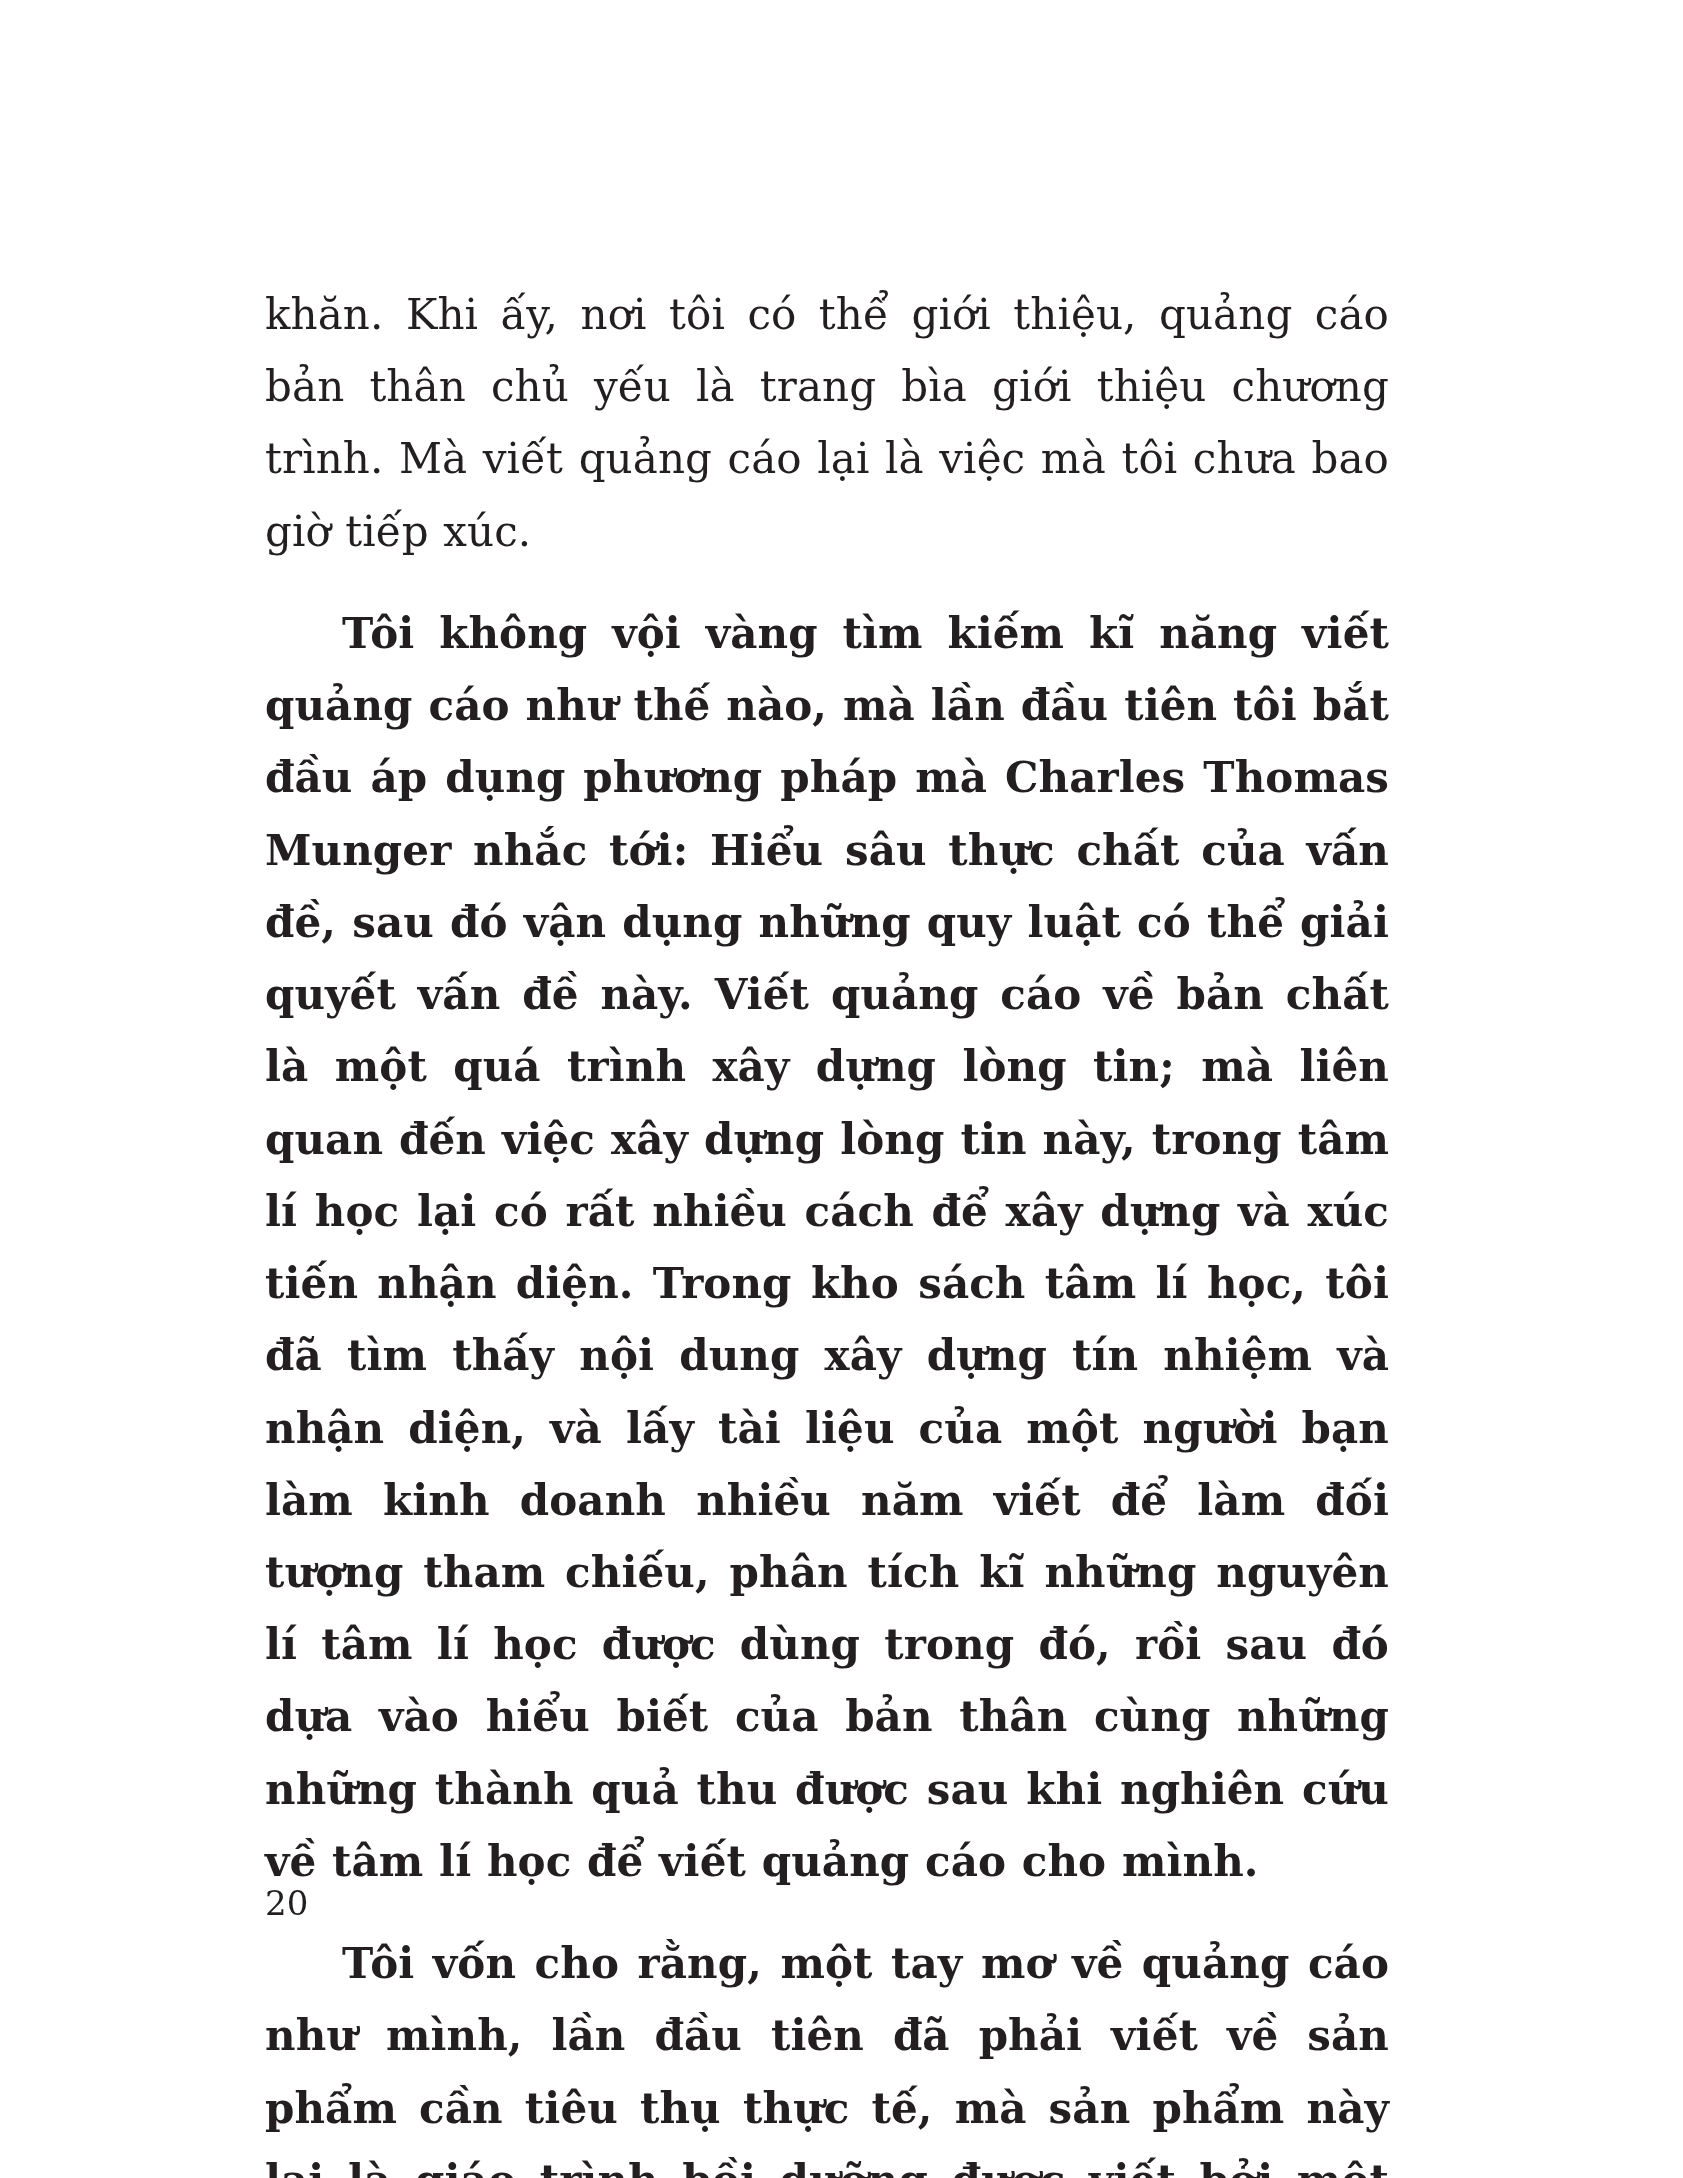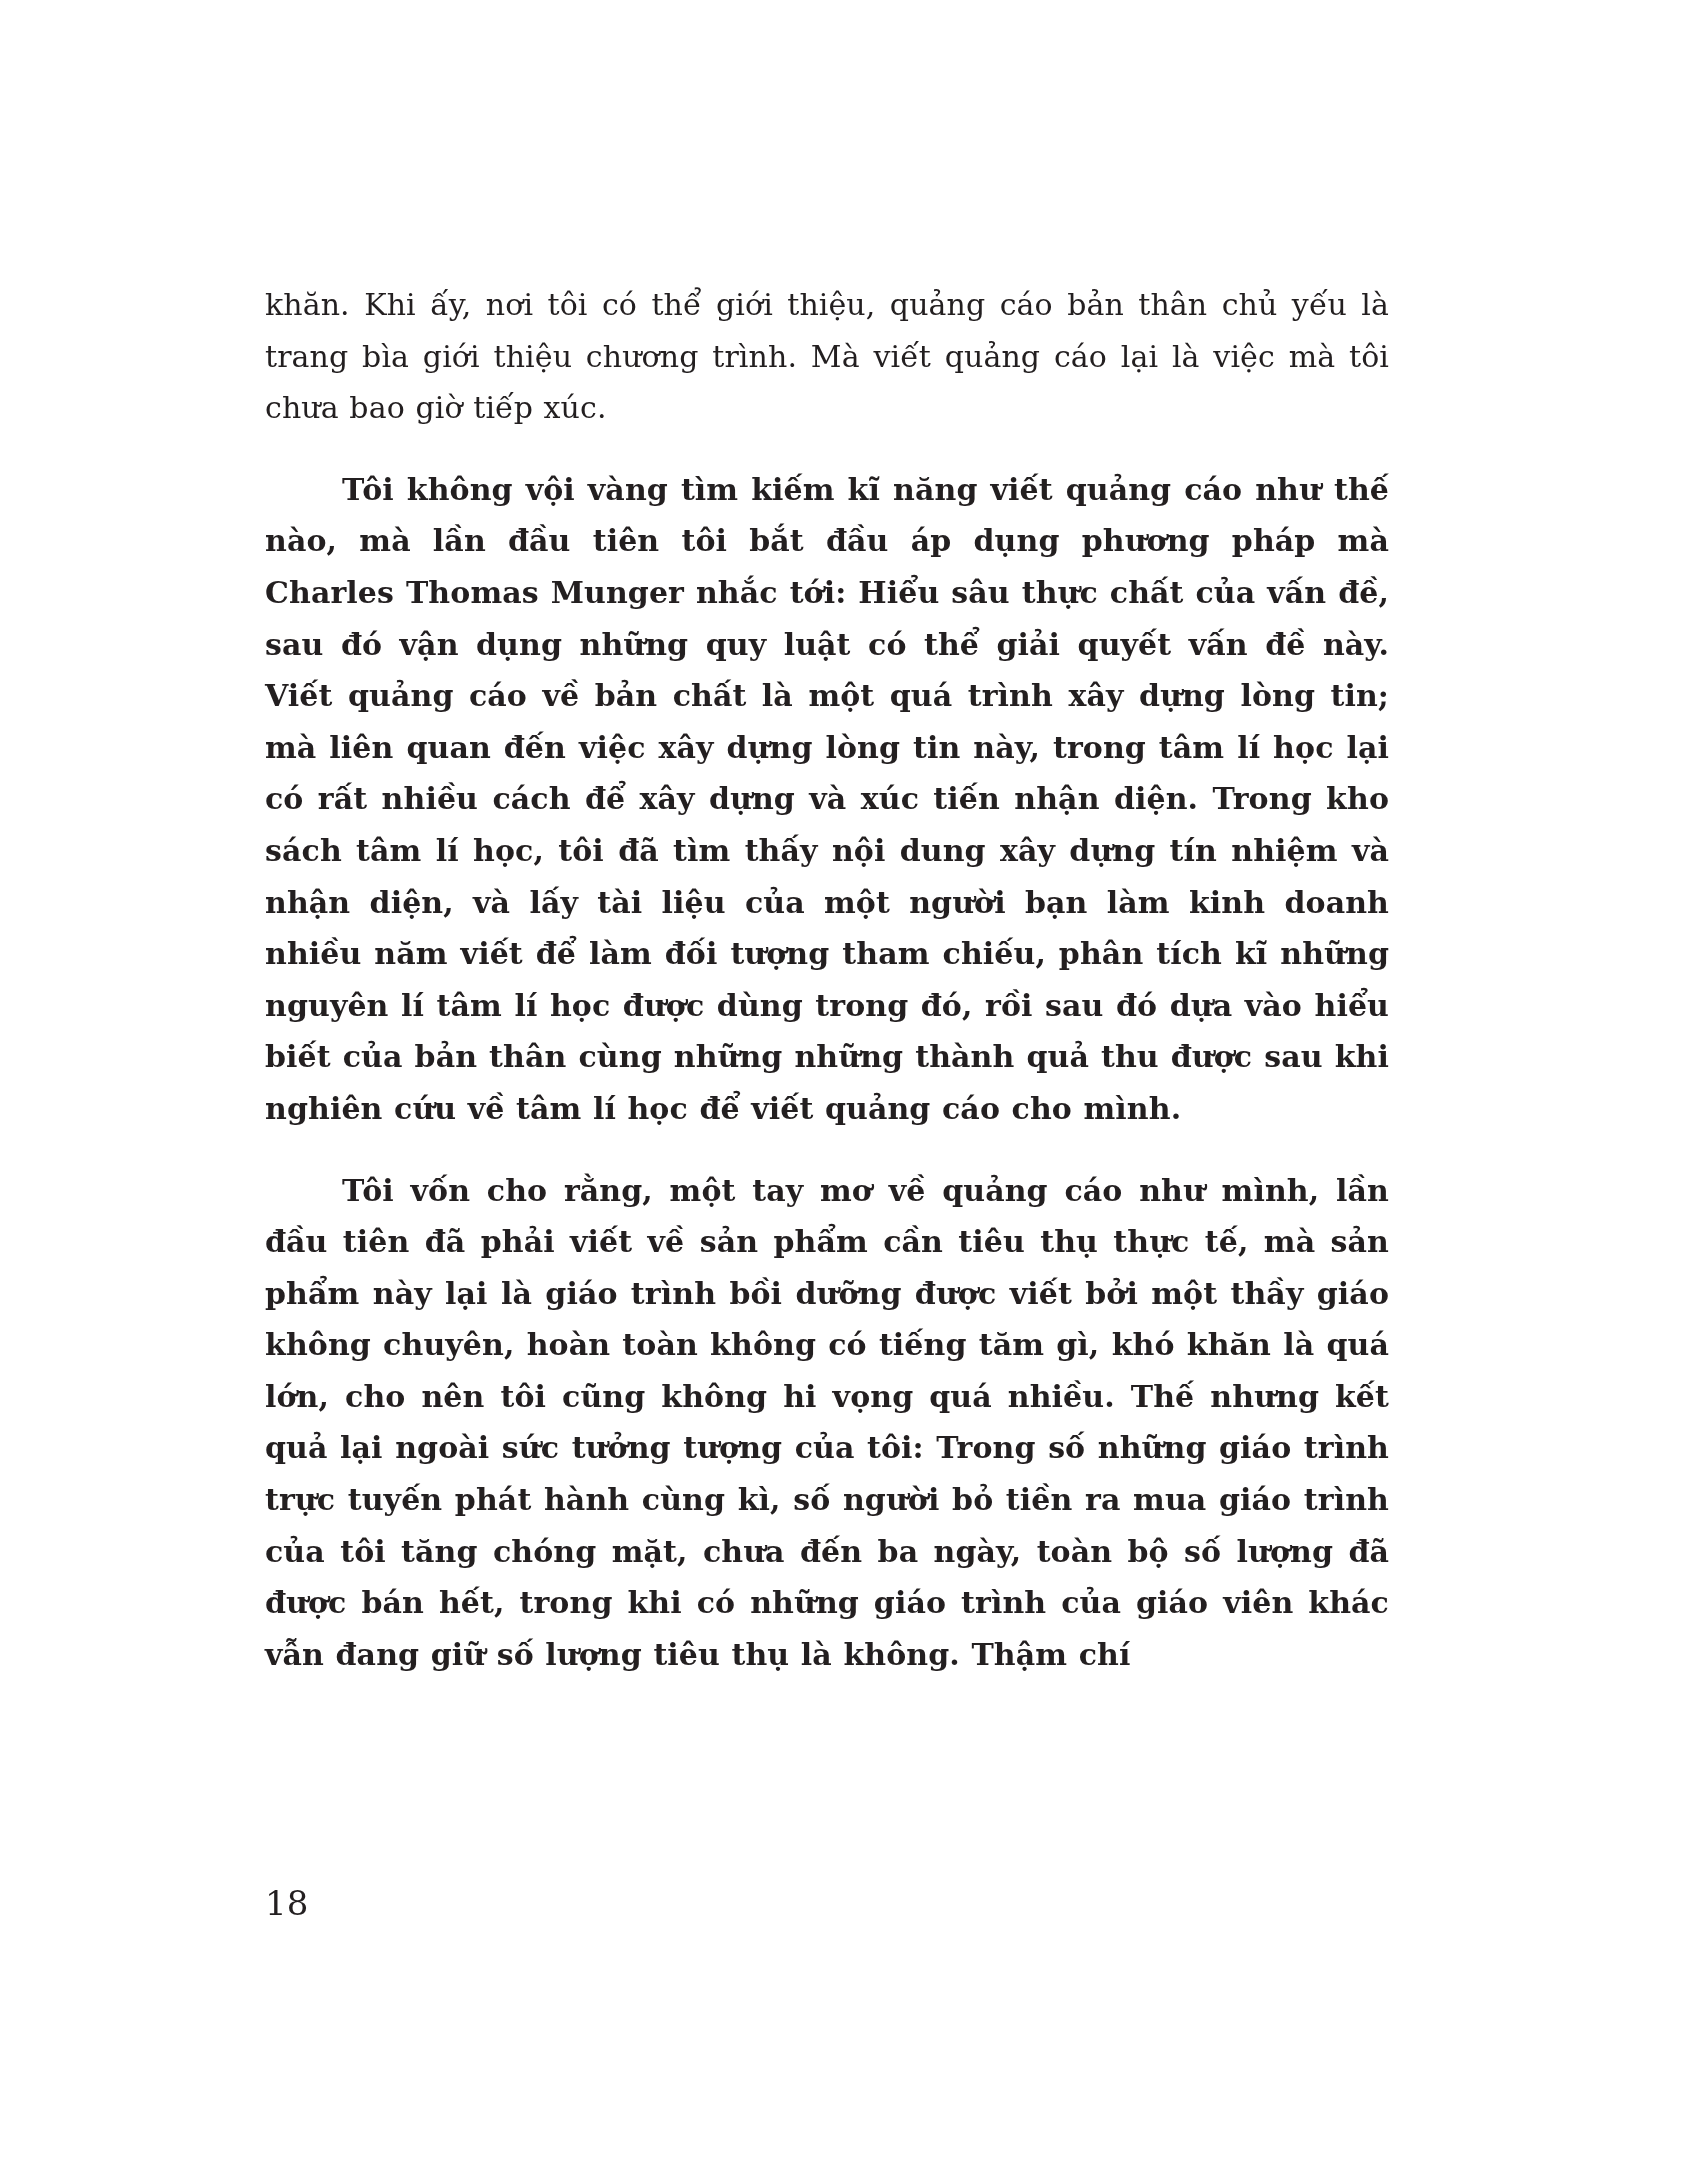--- a/index.html
+++ b/index.html
@@ -17,21 +17,21 @@
     color: #231f20;
   }
   .text-block {
     position: absolute;
     top: 279px;
     left: 265px;
     width: 1124px;
   }
   .para {
     margin: 0 0 30px 0;
-    font-size: 30px;
+    font-size: 42px;
     line-height: 1.72;
     text-align: justify;
     text-justify: inter-word;
     letter-spacing: 0.1px;
     word-spacing: 1px;
   }
   .para.indent {
     text-indent: 77px;
     font-weight: bold;
   }
@@ -49,15 +49,15 @@
 </style>
 </head>
 <body>
 
 <div class="page">
   <div class="text-block">
     <p class="para no-indent">khăn. Khi ấy, nơi tôi có thể giới thiệu, quảng cáo bản thân chủ yếu là trang bìa giới thiệu chương trình. Mà viết quảng cáo lại là việc mà tôi chưa bao giờ tiếp xúc.</p>
     <p class="para indent">Tôi không vội vàng tìm kiếm kĩ năng viết quảng cáo như thế nào, mà lần đầu tiên tôi bắt đầu áp dụng phương pháp mà Charles Thomas Munger nhắc tới: Hiểu sâu thực chất của vấn đề, sau đó vận dụng những quy luật có thể giải quyết vấn đề này. Viết quảng cáo về bản chất là một quá trình xây dựng lòng tin; mà liên quan đến việc xây dựng lòng tin này, trong tâm lí học lại có rất nhiều cách để xây dựng và xúc tiến nhận diện. Trong kho sách tâm lí học, tôi đã tìm thấy nội dung xây dựng tín nhiệm và nhận diện, và lấy tài liệu của một người bạn làm kinh doanh nhiều năm viết để làm đối tượng tham chiếu, phân tích kĩ những nguyên lí tâm lí học được dùng trong đó, rồi sau đó dựa vào hiểu biết của bản thân cùng những những thành quả thu được sau khi nghiên cứu về tâm lí học để viết quảng cáo cho mình.</p>
     <p class="para indent">Tôi vốn cho rằng, một tay mơ về quảng cáo như mình, lần đầu tiên đã phải viết về sản phẩm cần tiêu thụ thực tế, mà sản phẩm này lại là giáo trình bồi dưỡng được viết bởi một thầy giáo không chuyên, hoàn toàn không có tiếng tăm gì, khó khăn là quá lớn, cho nên tôi cũng không hi vọng quá nhiều. Thế nhưng kết quả lại ngoài sức tưởng tượng của tôi: Trong số những giáo trình trực tuyến phát hành cùng kì, số người bỏ tiền ra mua giáo trình của tôi tăng chóng mặt, chưa đến ba ngày, toàn bộ số lượng đã được bán hết, trong khi có những giáo trình của giáo viên khác vẫn đang giữ số lượng tiêu thụ là không. Thậm chí</p>
   </div>
-  <div class="page-number">18</div>
+  <div class="page-number">20</div>
 </div>
 
 
 </body></html>

